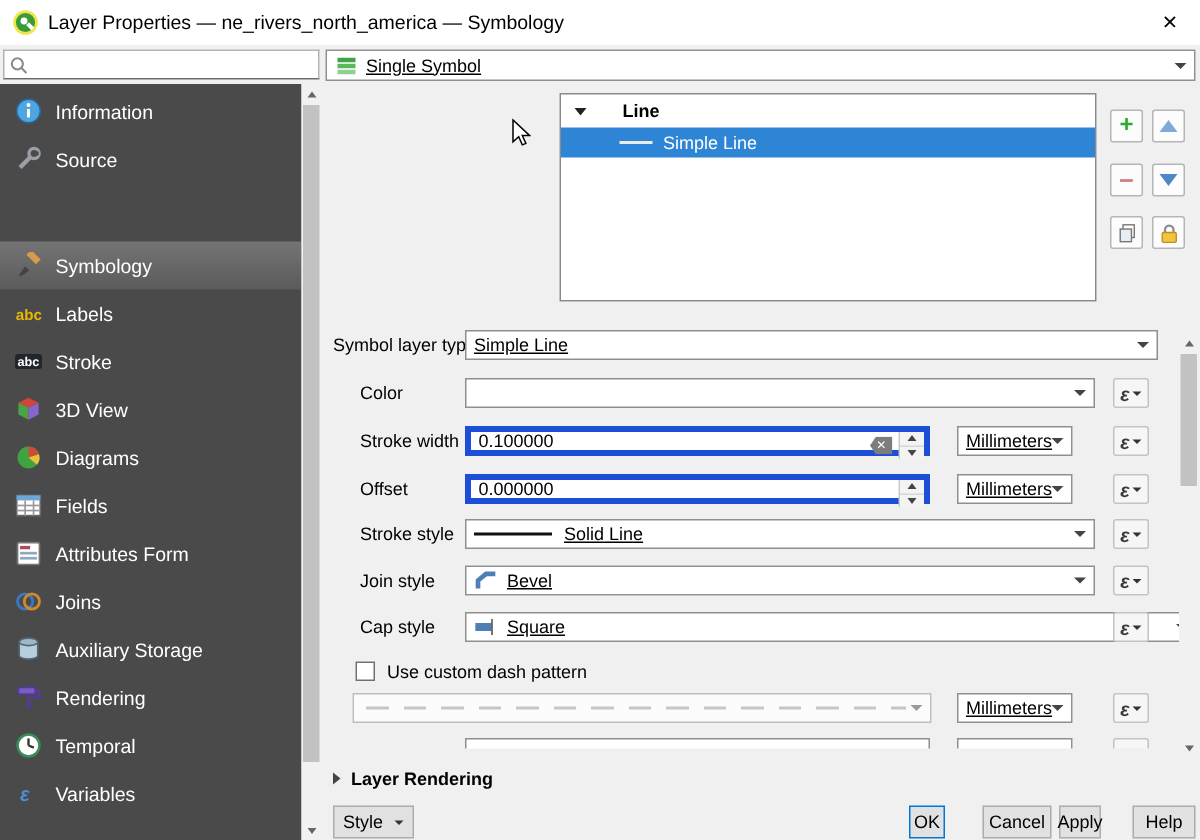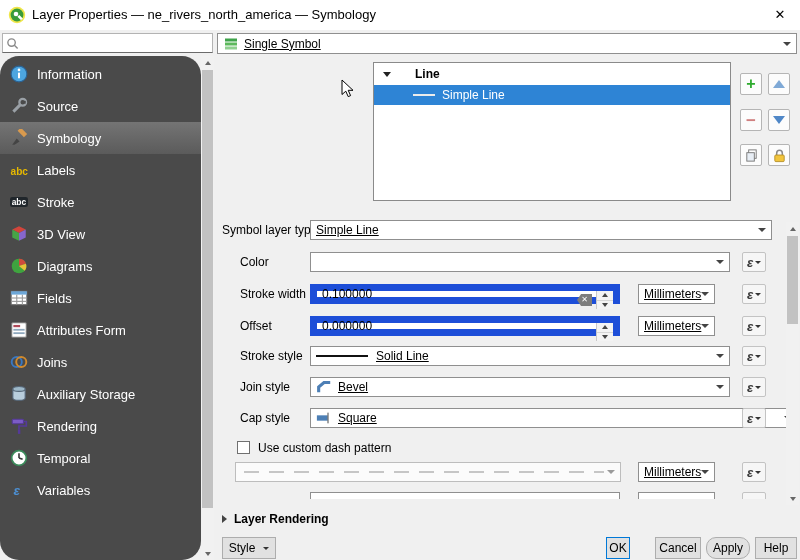--- a/index.html
+++ b/index.html
@@ -15,23 +15,23 @@
 
   
   .search-box { position:absolute; left:2px; top:33px; width:211px; height:20px; background:#fff; border:1px solid #b3b3b3; border-bottom:1px solid #6b6b6b; display:flex; align-items:center; padding-left:3px; }
   .search-box input { border:none; outline:none; flex:1; height:16px; font-size:12px; font-family:inherit; min-width:0; }
 
   
   .combo { position:absolute; height:20px; background:#fff; border:1px solid #8f8f8f; display:flex; align-items:center; padding:0 18px 0 5px; font-size:12px;text-decoration:underline; }
   .combo-arrow { position:absolute; right:5px; top:50%; margin-top:-2px; width:0; height:0; border-left:4px solid transparent; border-right:4px solid transparent; border-top:4px solid #444; }
 
   
-  .sidebar { position:absolute; left:0; top:56px; width:201px; height:504px; background:#4a4a4a; overflow:hidden; padding-top:2px;border-radius:19px; }
+  .sidebar { position:absolute; left:0; top:56px; width:201px; height:504px; background:#4a4a4a; overflow:hidden; padding-top:2px; }
   .side-item { height:32px; display:flex; align-items:center; padding-left:10px; gap:9px; color:#ffffff; font-size:13px; }
-  .side-item.selected { background:linear-gradient(#747474,#5b5b5b); }
+  .side-item.selected { background:linear-gradient(#747474,#5b5b5b);margin-top:39px; }
   .side-icon { width:18px; height:18px; flex:none; }
   .side-icon svg { width:18px; height:18px; display:block; }
 
   
   .vscroll { position:absolute; background:#f1f1f1; }
   .vs-arrow { position:absolute; left:0; width:13px; height:13px; display:flex; align-items:center; justify-content:center; }
   .vs-thumb { position:absolute; left:1px; width:11px; background:#c2c2c2; }
   .tri-u { width:0; height:0; border-left:3.5px solid transparent; border-right:3.5px solid transparent; border-bottom:4.5px solid #666; }
   .tri-d { width:0; height:0; border-left:3.5px solid transparent; border-right:3.5px solid transparent; border-top:4.5px solid #666; }
 
@@ -40,21 +40,21 @@
   .tree-root { height:22px; display:flex; align-items:center; padding-left:9px; font-weight:bold; font-size:12px; gap:0; }
   .tree-expander { width:0; height:0; border-left:4px solid transparent; border-right:4px solid transparent; border-top:5px solid #222; margin-right:24px; }
   .tree-child { height:20px; background:#2e84d5; color:#fff; display:flex; align-items:center; padding-left:39px; font-size:12px; }
   .line-sample { width:22px; height:2px; background:#ececec; margin-right:7px; }
 
   .tool-btn { position:absolute; width:22px; height:22px; border:1px solid #b5b5b5; background:#fcfcfc; border-radius:2px; display:flex; align-items:center; justify-content:center; }
   .tool-btn svg { width:15px; height:15px; display:block; }
 
   
   .lbl { position:absolute; height:20px; line-height:20px; font-size:12px; }
-  .spin { position:absolute; height:20px; background:#fff; border:7px solid #1d4ed8; display:flex; align-items:center; padding-left:5px; }
+  .spin { position:absolute; height:20px; background:#fff; border:4px solid #1d4ed8; display:flex; align-items:center; padding-left:5px; }
   .spin-val { flex:1; }
   .spin-btns { position:absolute; right:0; top:0; width:17px; height:18px; border-left:1px solid #c9c9c9; display:flex; flex-direction:column; }
   .spin-up,.spin-dn { flex:1; display:flex; align-items:center; justify-content:center; background:#f3f3f3; }
   .spin-up { border-bottom:1px solid #d5d5d5; }
   .clear-btn { position:absolute; right:21px; top:3px; width:15px; height:12px; background:#7d7d7d; clip-path:polygon(27% 0,100% 0,100% 100%,27% 100%,0 50%); color:#fff; font-size:8px; line-height:12px; text-align:center; }
   .override-btn { position:absolute; width:24px; height:20px; border:1px solid #c3c3c3; background:#f6f6f6; border-radius:2px; display:flex; align-items:center; justify-content:center; gap:2px; }
   .eps { font-size:13px; font-weight:bold; color:#3c3c3c; font-style:italic; line-height:1; }
   .mini-arrow { width:0; height:0; border-left:3px solid transparent; border-right:3px solid transparent; border-top:3.5px solid #333; }
 
   .checkbox { position:absolute; width:13px; height:13px; background:#fff; border:1px solid #707070; }
@@ -437,20 +437,20 @@
   <div class="style-btn">
     <span>Style</span>
     <span class="mini-arrow"></span>
   </div>
   <div class="btn default" style="left:606px; top:537px; width:24px;">
       <span>OK</span>
     </div>
   <div class="btn" style="left:655px; top:537px; width:46px;">
       <span>Cancel</span>
     </div>
-  <div class="btn" style="left:706px; top:537px; width:44px;border-radius:10px;">
+  <div class="btn" style="left:706px; top:537px; width:28px;">
       <span>Apply</span>
     </div>
   <div class="btn" style="left:755px; top:537px; width:42px;">
       <span>Help</span>
     </div>
 
 </div>
 
 </body></html>

